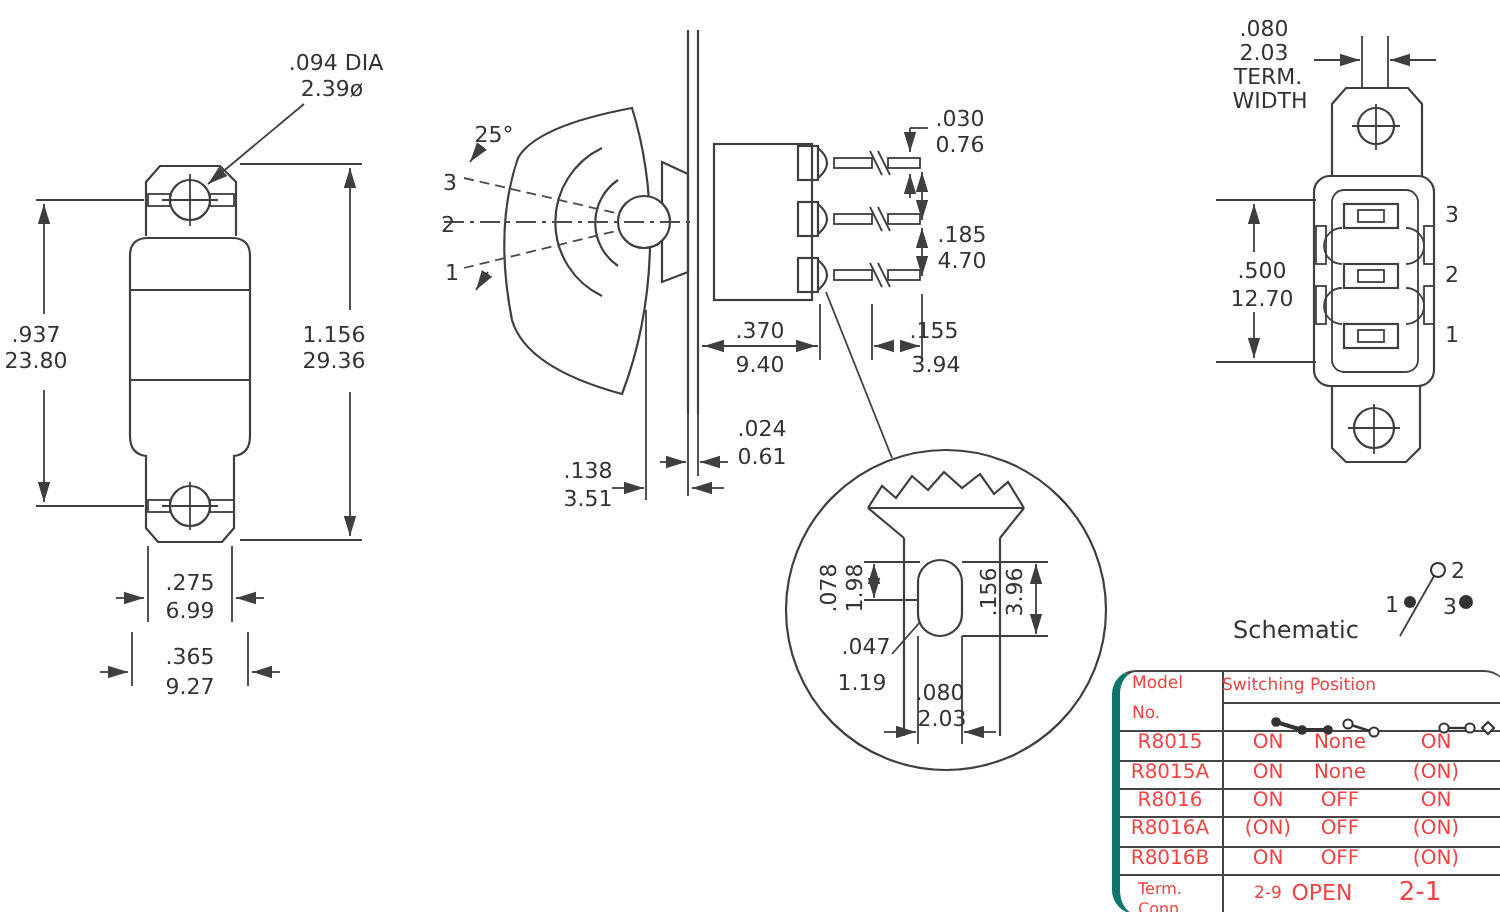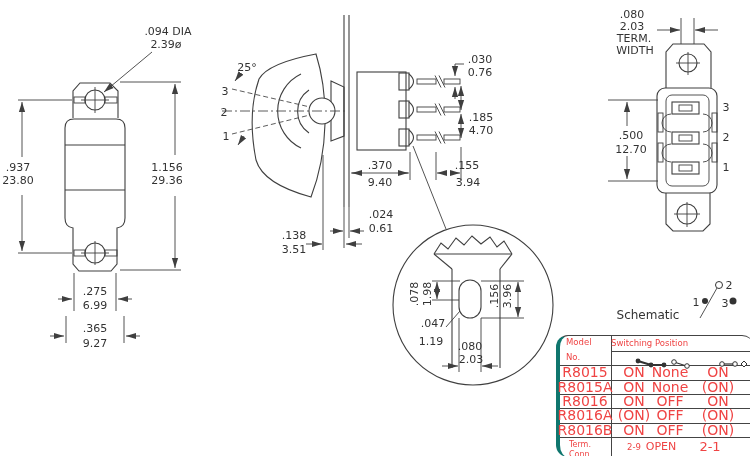--- a/index.html
+++ b/index.html
@@ -13,21 +13,21 @@
   svg .wh{fill:#fff;}
   svg text.dim{font:11px "DejaVu Sans",sans-serif;fill:#333;text-anchor:middle;}
   svg text.dimv{font:11px "DejaVu Sans",sans-serif;fill:#333;text-anchor:middle;}
   svg text.big{font:12px "DejaVu Sans",sans-serif;fill:#333;text-anchor:middle;}
   
   #spec-table{position:absolute;left:556px;top:335px;width:194px;height:121px;
               border-top:1px solid #444;border-left:4px solid #0f766e;color:#ef4444;border-radius:12px;}
   #spec-table .hline{position:absolute;left:0;right:0;height:1px;background:#444;}
   #spec-table .vline{position:absolute;top:0;bottom:0;width:1px;background:#444;}
   #spec-table .cell{position:absolute;transform:translate(-50%,-50%);white-space:nowrap;
-                    font-size:14px;line-height:10px;}
+                    font-size:10px;line-height:10px;}
   #spec-table .hcell{position:absolute;white-space:nowrap;font-size:8.5px;line-height:9px;}
   #spec-table .scell{position:absolute;white-space:nowrap;font-size:8px;line-height:8px;}
   #spec-table .icon{position:absolute;transform:translate(-50%,-50%);}
 </style>
 </head>
 <body>
 
 <div id="stage">
 
 <svg width="750" height="456" viewBox="0 0 750 456">

